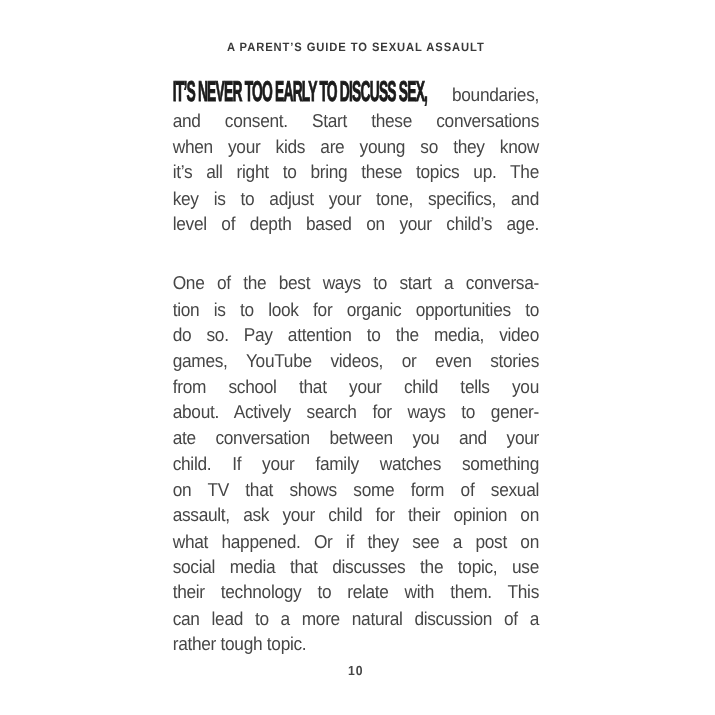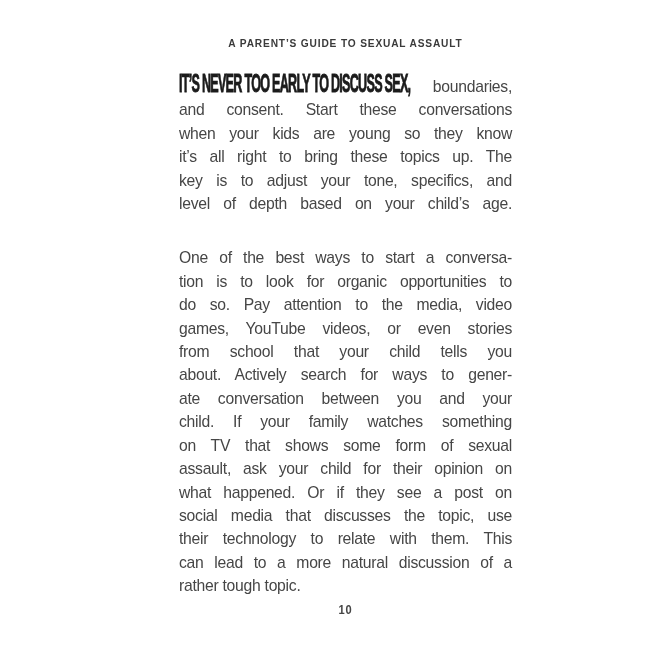--- a/index.html
+++ b/index.html
@@ -7,21 +7,20 @@
   body {
     background: var(--bg, #ffffff);
     font-family: "Liberation Sans", sans-serif;
     position: relative;
     overflow: hidden;
   }
   .page {
     position: absolute;
     inset: 0;
     background: var(--bg, #ffffff);
-    margin-left: 22px;
   }
   
   .column {
     position: absolute;
     left: 157px;
     top: 0;
     width: 360px;
     height: 650px;
     transform: scaleX(0.925);
     transform-origin: top left;

